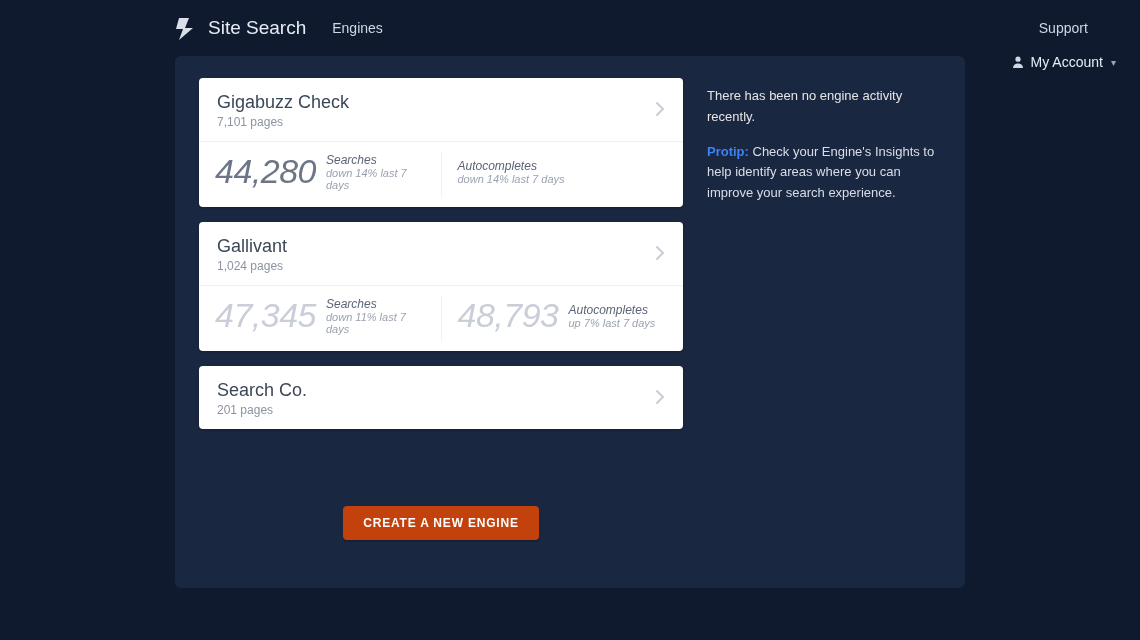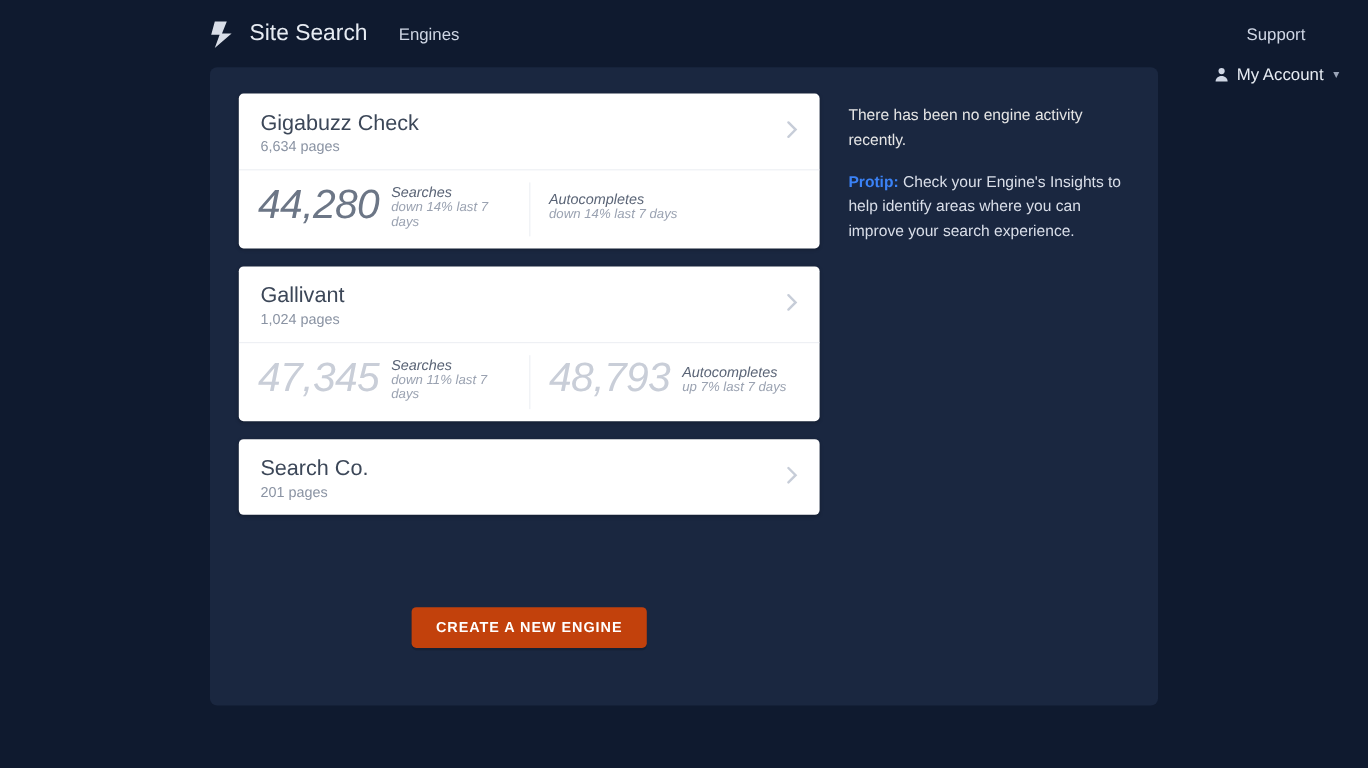--- a/index.html
+++ b/index.html
@@ -194,21 +194,21 @@
   </div>
 </div>
 
 <div class="panel">
   <div class="left-col">
 
     <div class="card">
       <div class="card-head">
         <div class="texts">
           <div class="engine-name">Gigabuzz Check</div>
-          <div class="engine-sub">6,634 pages</div>
+          <div class="engine-sub">7,101 pages</div>
         </div>
         <span class="chevron-right">
           <svg width="10" height="16" viewBox="0 0 10 16">
               <path d="M2 2 L8 8 L2 14" stroke="#c7cdd8" stroke-width="2" fill="none" stroke-linecap="round"></path>
             </svg>
         </span>
       </div>
       <div class="stats-row">
         <div class="stat">
           <div class="stat-number emph">44,280</div>

